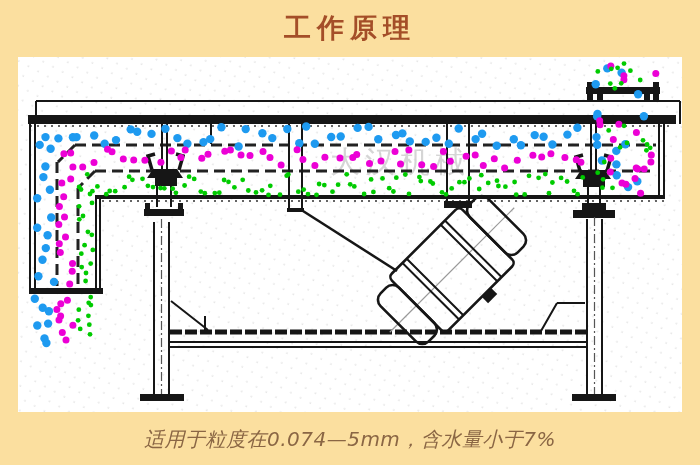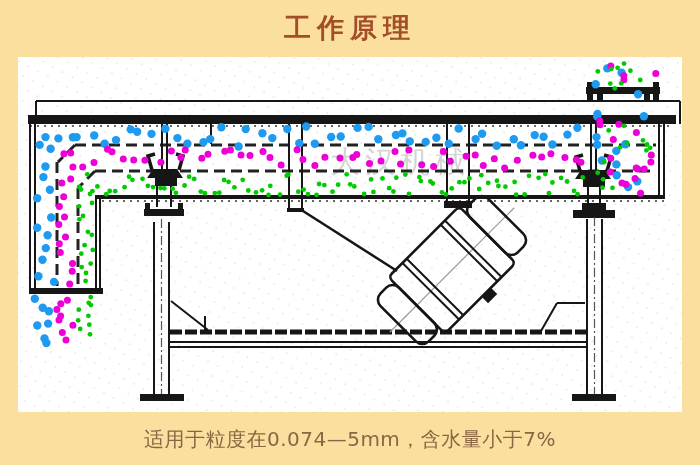--- a/index.html
+++ b/index.html
@@ -6,21 +6,21 @@
     --bg:#fbdf9f; --ink:#161616; --title:#a44e28; --caption:#8a6644;
     --blue:#1e9af0; --magenta:#ec00d6; --green:#00cb00;
     --watermark:#c6c6c6; --texture:#cccccc;
   }
   html,body{margin:0;padding:0;}
   body{width:700px;height:465px;background:var(--bg);position:relative;overflow:hidden;
        font-family:"DejaVu Sans","Liberation Sans",sans-serif;}
   .title{position:absolute;top:10px;left:0;width:700px;text-align:center;
          font-size:27px;font-weight:bold;letter-spacing:6px;color:var(--title);}
   .caption{position:absolute;top:426px;left:0;width:700px;text-align:center;
-           font-size:20px;color:var(--caption);letter-spacing:0.5px;}
+           font-size:20px;color:var(--caption);letter-spacing:0.5px;font-style:italic;}
   .stage{position:absolute;left:0;top:0;}
   .ink{stroke:var(--ink);fill:none;stroke-width:2;}
   .fillink{fill:var(--ink);stroke:none;}
   .dash{stroke:#222;fill:none;stroke-width:3;stroke-dasharray:11 6;}
   .dashdot{stroke:#555;fill:none;stroke-width:1.2;stroke-dasharray:9 3 2 3;}
   .hatch{stroke:#333;fill:none;stroke-width:1.5;stroke-dasharray:2 5;}
   .beamdash{stroke:var(--ink);fill:none;stroke-width:5;stroke-dasharray:12 3;}
   .wm{fill:var(--watermark);opacity:.72;font-size:30px;letter-spacing:5px;}
 </style>
 </head>

